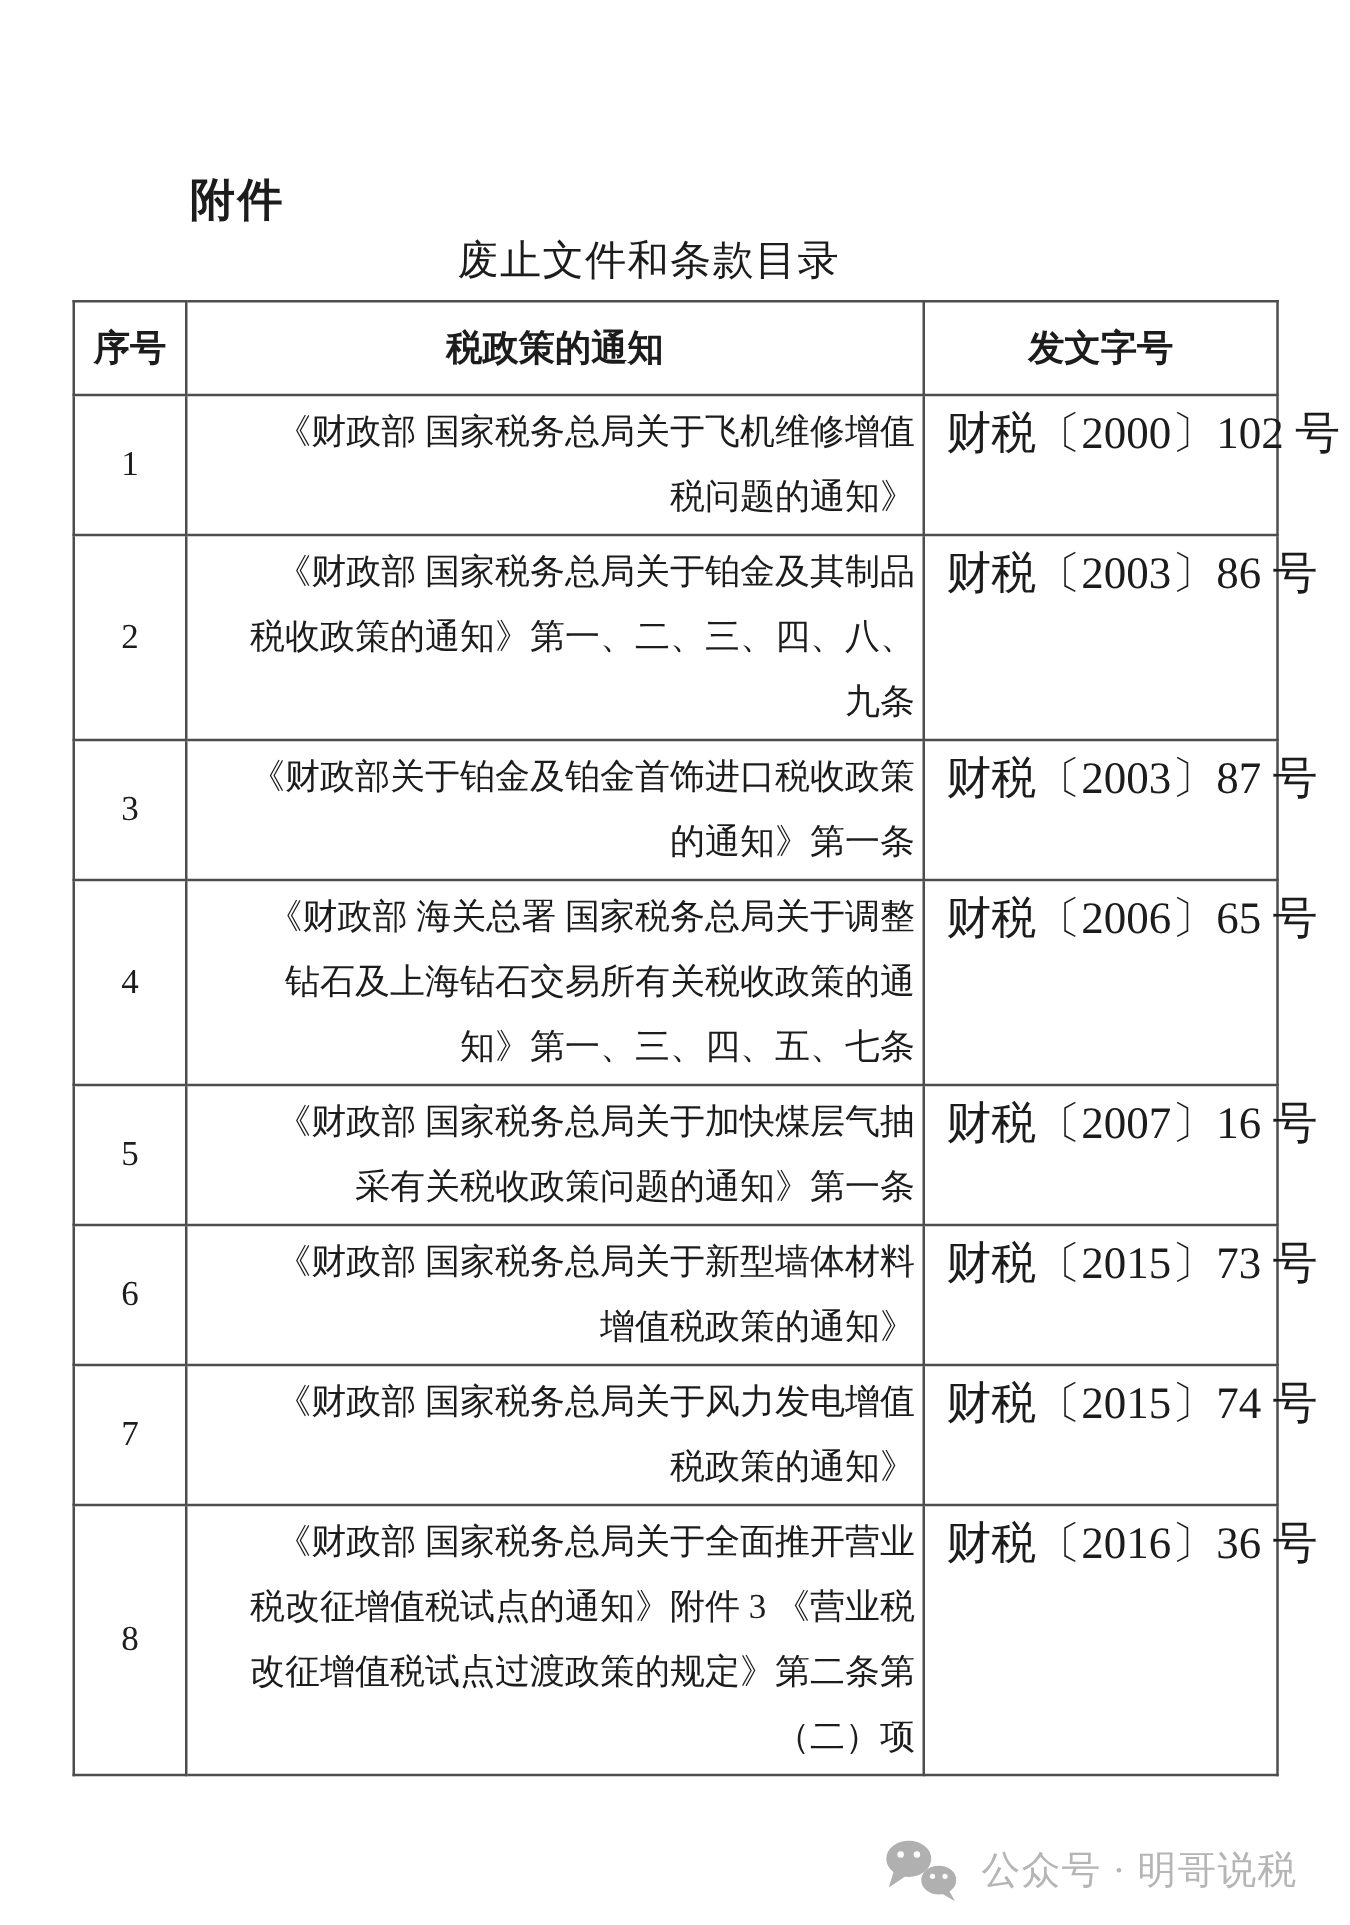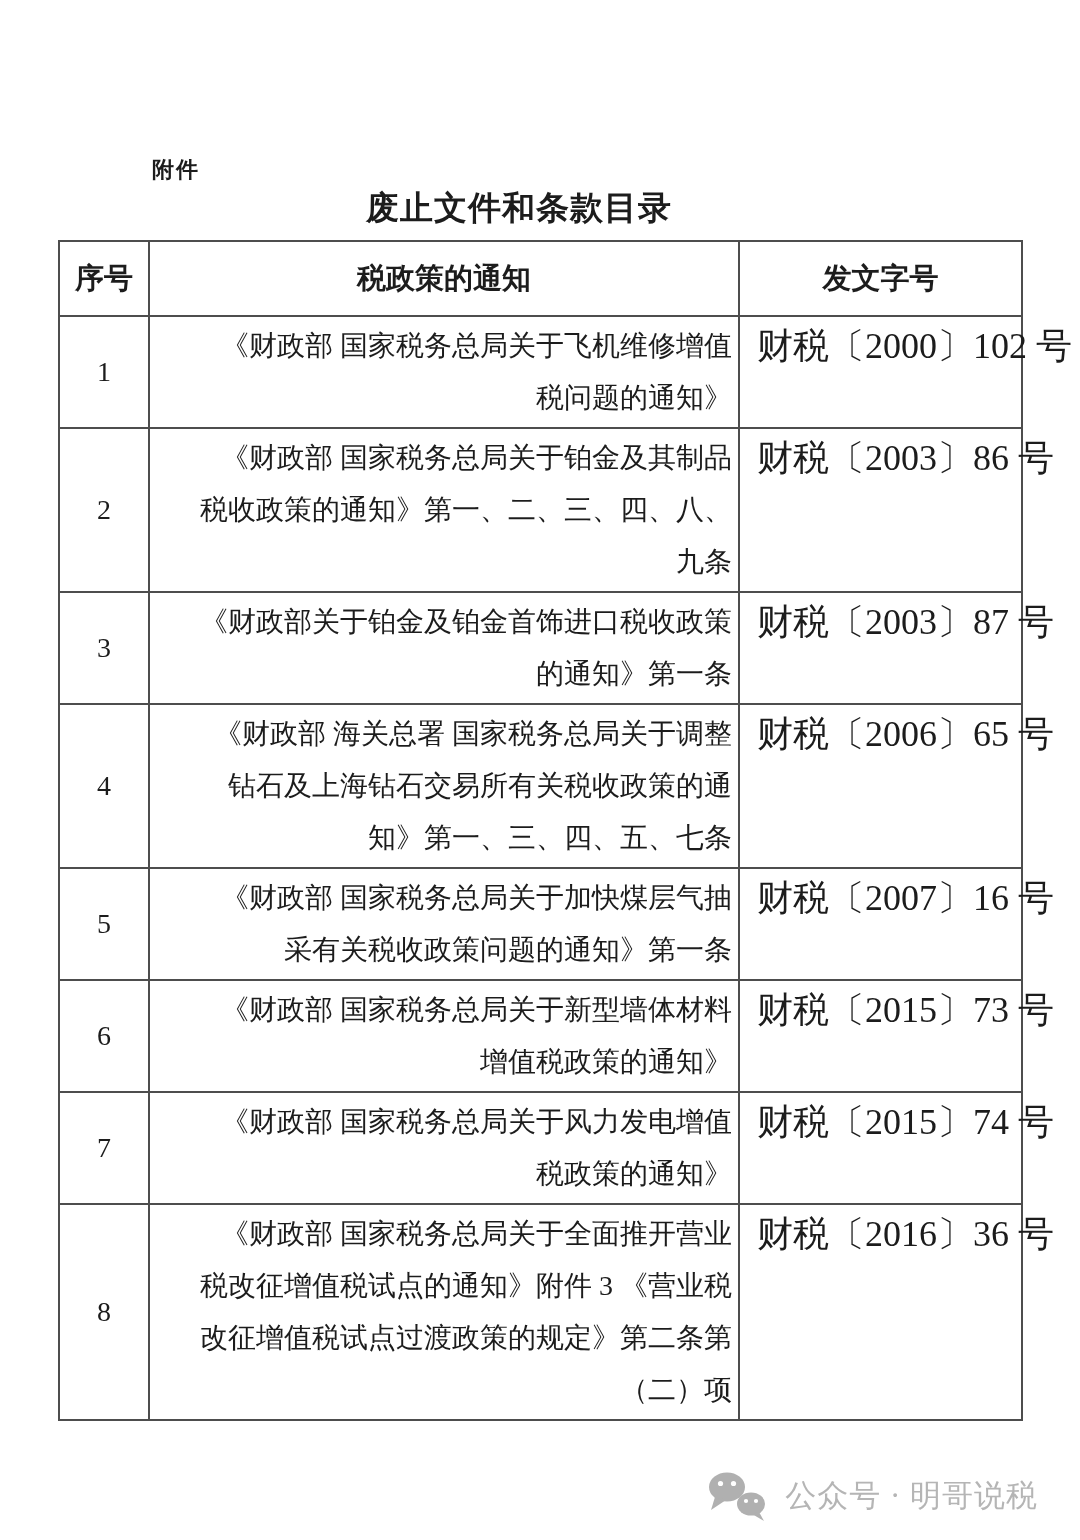--- a/index.html
+++ b/index.html
@@ -13,34 +13,33 @@
     height: 1540px;
     font-family: "Liberation Serif", "DejaVu Serif", serif;
     color: #1c1c1c;
     overflow: hidden;
   }
 
   .attachment-label {
     position: absolute;
     left: 152px;
     top: 136px;
-    font-size: 22px;
+    font-size: 36px;
     font-weight: bold;
     letter-spacing: 2px;
-    margin-top: 19px;
   }
 
   .doc-title {
     position: absolute;
     left: 0;
     top: 186px;
     width: 1038px;
     text-align: center;
     font-size: 33px;
-    font-weight: bold;
+    font-weight: normal;
     letter-spacing: 1px;
   }
 
   table.repealed {
     position: absolute;
     left: 58px;
     top: 240px;
     width: 963px;
     border-collapse: collapse;
     table-layout: fixed;

